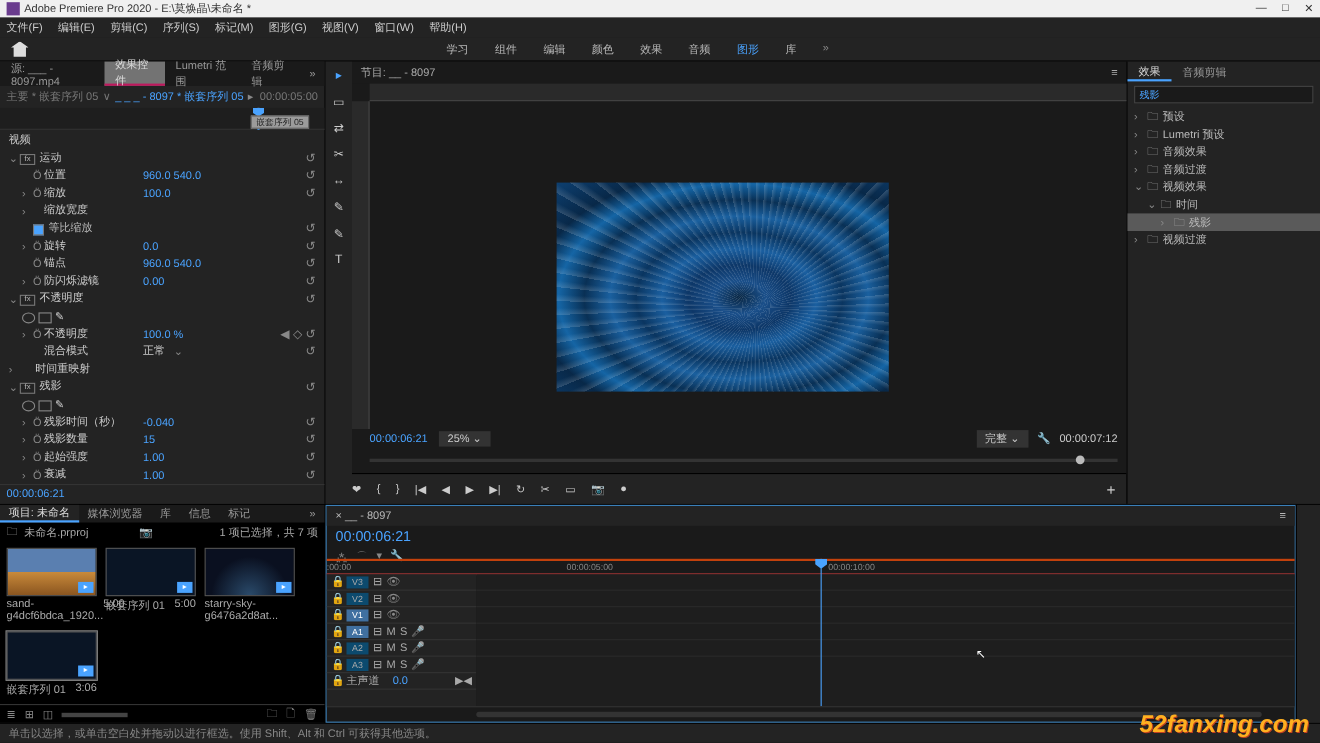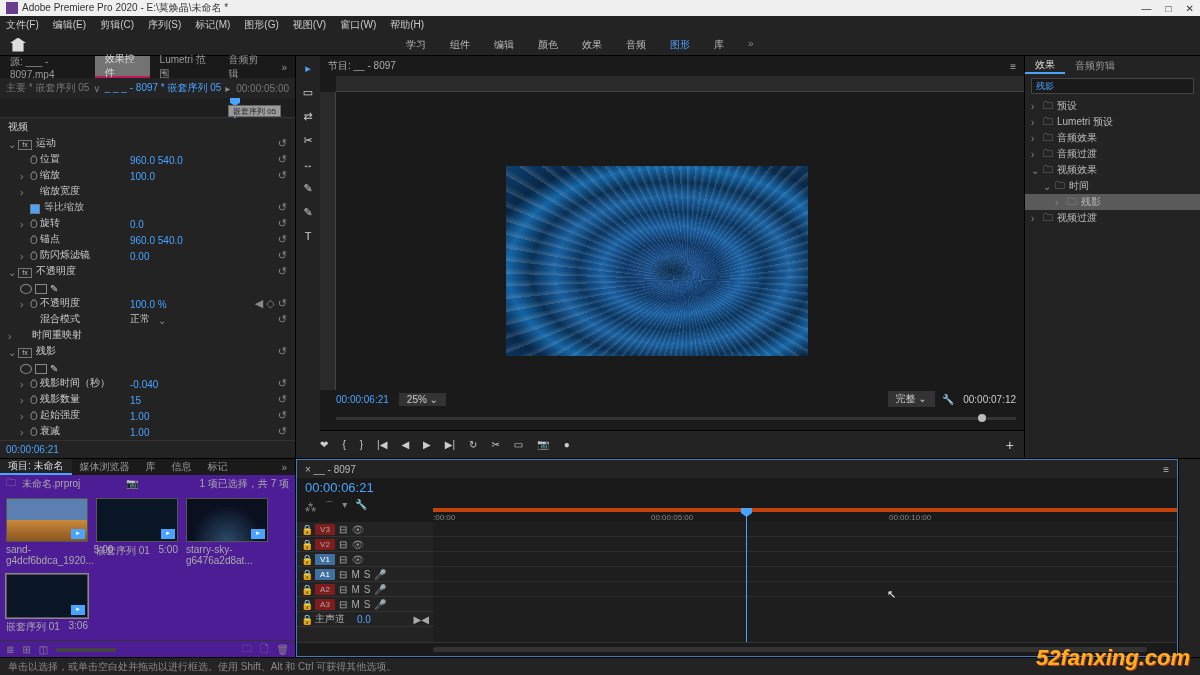--- a/index.html
+++ b/index.html
@@ -62,49 +62,49 @@
 .search{height:20px;padding:2px 6px}
 .search input{width:100%;height:16px;background:#1a1a1a;border:1px solid #444;color:#4aa3ff;padding:0 4px;font-size:9px}
 .tree{padding:2px 0}
 .tree .it{height:16px;display:flex;align-items:center;padding:0 6px;font-size:10px;color:#bbb;gap:4px}
 .tree .it.hl{background:#5a5a5a}
 .tree .it .ar{width:8px;color:#888}
 .tree .it .fd{color:#aaa}
 .tree .ind1{padding-left:18px}
 .tree .ind2{padding-left:30px}
 .bottomrow{display:flex;height:199px;border-top:1px solid #000}
-.project{width:296px;background:#4c1d95;display:flex;flex-direction:column;border-right:1px solid #000}
+.project{width:296px;background:#000000;display:flex;flex-direction:column;border-right:1px solid #000}
 .prjtabs{height:20px;display:flex;align-items:center;font-size:10px;background:#1a1a1a}
 .prjtabs span{padding:0 8px;color:#999}
 .prjtabs span.act{background:#232323;color:#ddd;border-bottom:2px solid #4aa3ff}
 .prjhead{height:18px;display:flex;align-items:center;padding:0 6px;font-size:9px;color:#aaa;gap:6px}
 .prjhead .info{margin-left:auto}
 .thumbs{flex:1;display:flex;flex-wrap:wrap;gap:8px;padding:6px;align-content:flex-start}
 .thumb{width:82px}
 .thumb .img{width:82px;height:44px;background:#333;border:1px solid #555;position:relative}
 .thumb .img.sel{outline:1px solid #888}
 .thumb .dune{background:linear-gradient(#5a7fb0 0%,#5a7fb0 50%,#c98a3a 50%,#8a5520 100%)}
 .thumb .dark{background:#0a1525}
 .thumb .stars{background:radial-gradient(circle at 50% 100%,#2a4a6a,#0a1020 60%)}
 .thumb .m{position:absolute;bottom:2px;right:2px;width:14px;height:10px;background:#4aa3ff;font-size:7px;color:#fff;text-align:center}
 .thumb .cap{font-size:8px;color:#aaa;margin-top:2px;display:flex;justify-content:space-between}
 .prjbot{height:20px;display:flex;align-items:center;padding:0 6px;gap:8px;border-top:1px solid #333;color:#888}
 .timeline{flex:1;background:#1a1a1a;display:flex;flex-direction:column;border:1px solid #3a7fb8}
 .tltabs{height:18px;display:flex;align-items:center;padding:0 8px;font-size:10px;background:#232323}
 .tlhead{height:30px;display:flex;padding:2px 8px}
 .tlhead .tc{color:#4aa3ff;font-size:13px}
 .tlhead .tools{display:flex;gap:8px;margin-top:4px;font-size:10px;color:#888}
-.tlruler{height:14px;position:relative;margin-left:136px;border-top:4px solid #c2410c}
+.tlruler{height:14px;position:relative;border-top:2px solid #c2410c}
 .tlruler .lbl{position:absolute;font-size:8px;color:#888;top:1px}
 .tlruler .redbar{position:absolute;top:11px;left:0;right:0;height:2px;background:#8a3030}
 .tracks{flex:1;display:flex;position:relative}
 .trackhdrs{width:136px;background:#232323}
 .trk{height:15px;display:flex;align-items:center;padding:0 4px;gap:4px;font-size:9px;color:#aaa;border-bottom:1px solid #333}
 .trk .lk{width:10px;color:#888}
-.trk .nm{width:20px;text-align:center;background:#7f1d1d;padding:1px 2px;font-size:8px}
+.trk .nm{width:20px;text-align:center;background:#0c4a6e;padding:1px 2px;font-size:8px}
 .trk .nm.v1{background:#3a6a9a;color:#fff}
 .trk .nm.a1{background:#2a6a4a;color:#fff}
 .trk .eye{color:#888}
 .trk.main .nm{background:#4070a0;color:#fff}
 .trackarea{flex:1;position:relative;background:#1e1e1e}
 .trackarea .row{height:15px;border-bottom:1px solid #2a2a2a;position:relative}
 .clip1{position:absolute;left:0;width:217px;height:13px;background:#7da5d8;border:1px solid #5a7fa8;top:1px;font-size:8px;color:#333;padding:0 3px}
 .clip1 .fx{background:#8a5aa8;color:#fff;padding:0 2px;margin-right:2px}
 .clip2{position:absolute;left:217px;width:136px;height:13px;background:#5aaa4a;border:1px solid #3a7a2a;top:1px;font-size:8px;color:#fff;padding:0 3px}
 .playhead{position:absolute;left:313px;top:-14px;bottom:0;width:1px;background:#4aa3ff}

